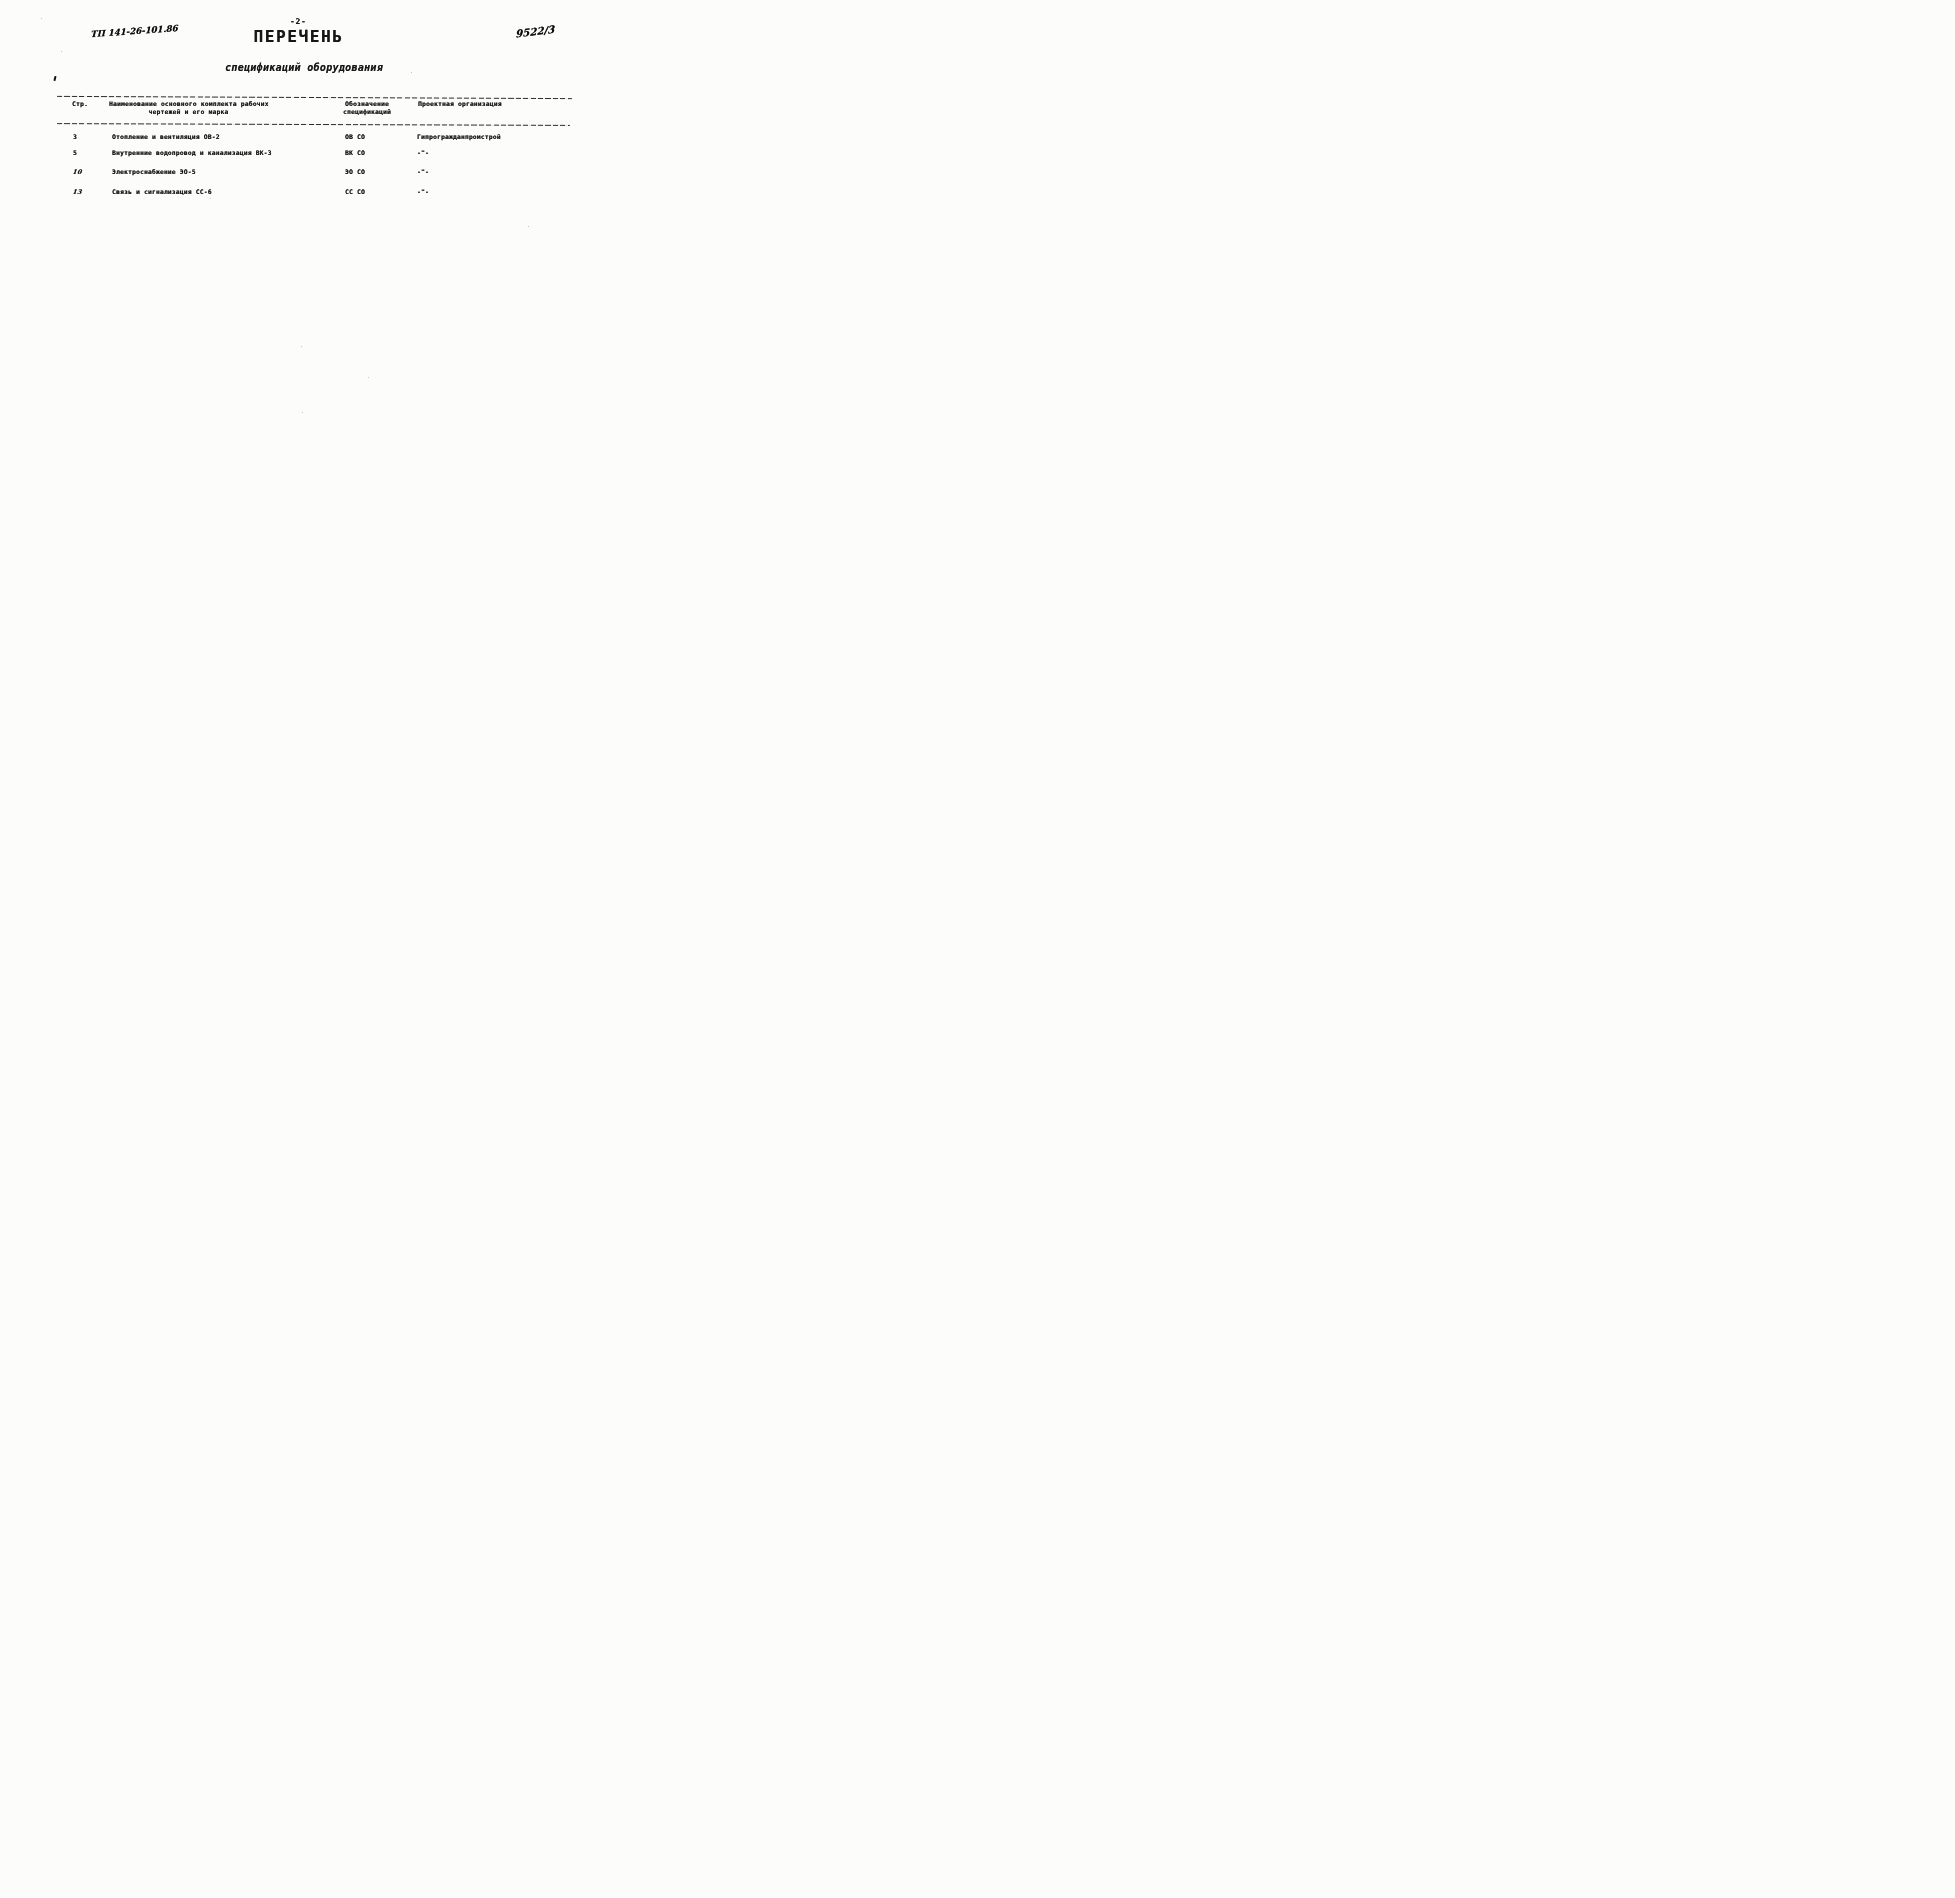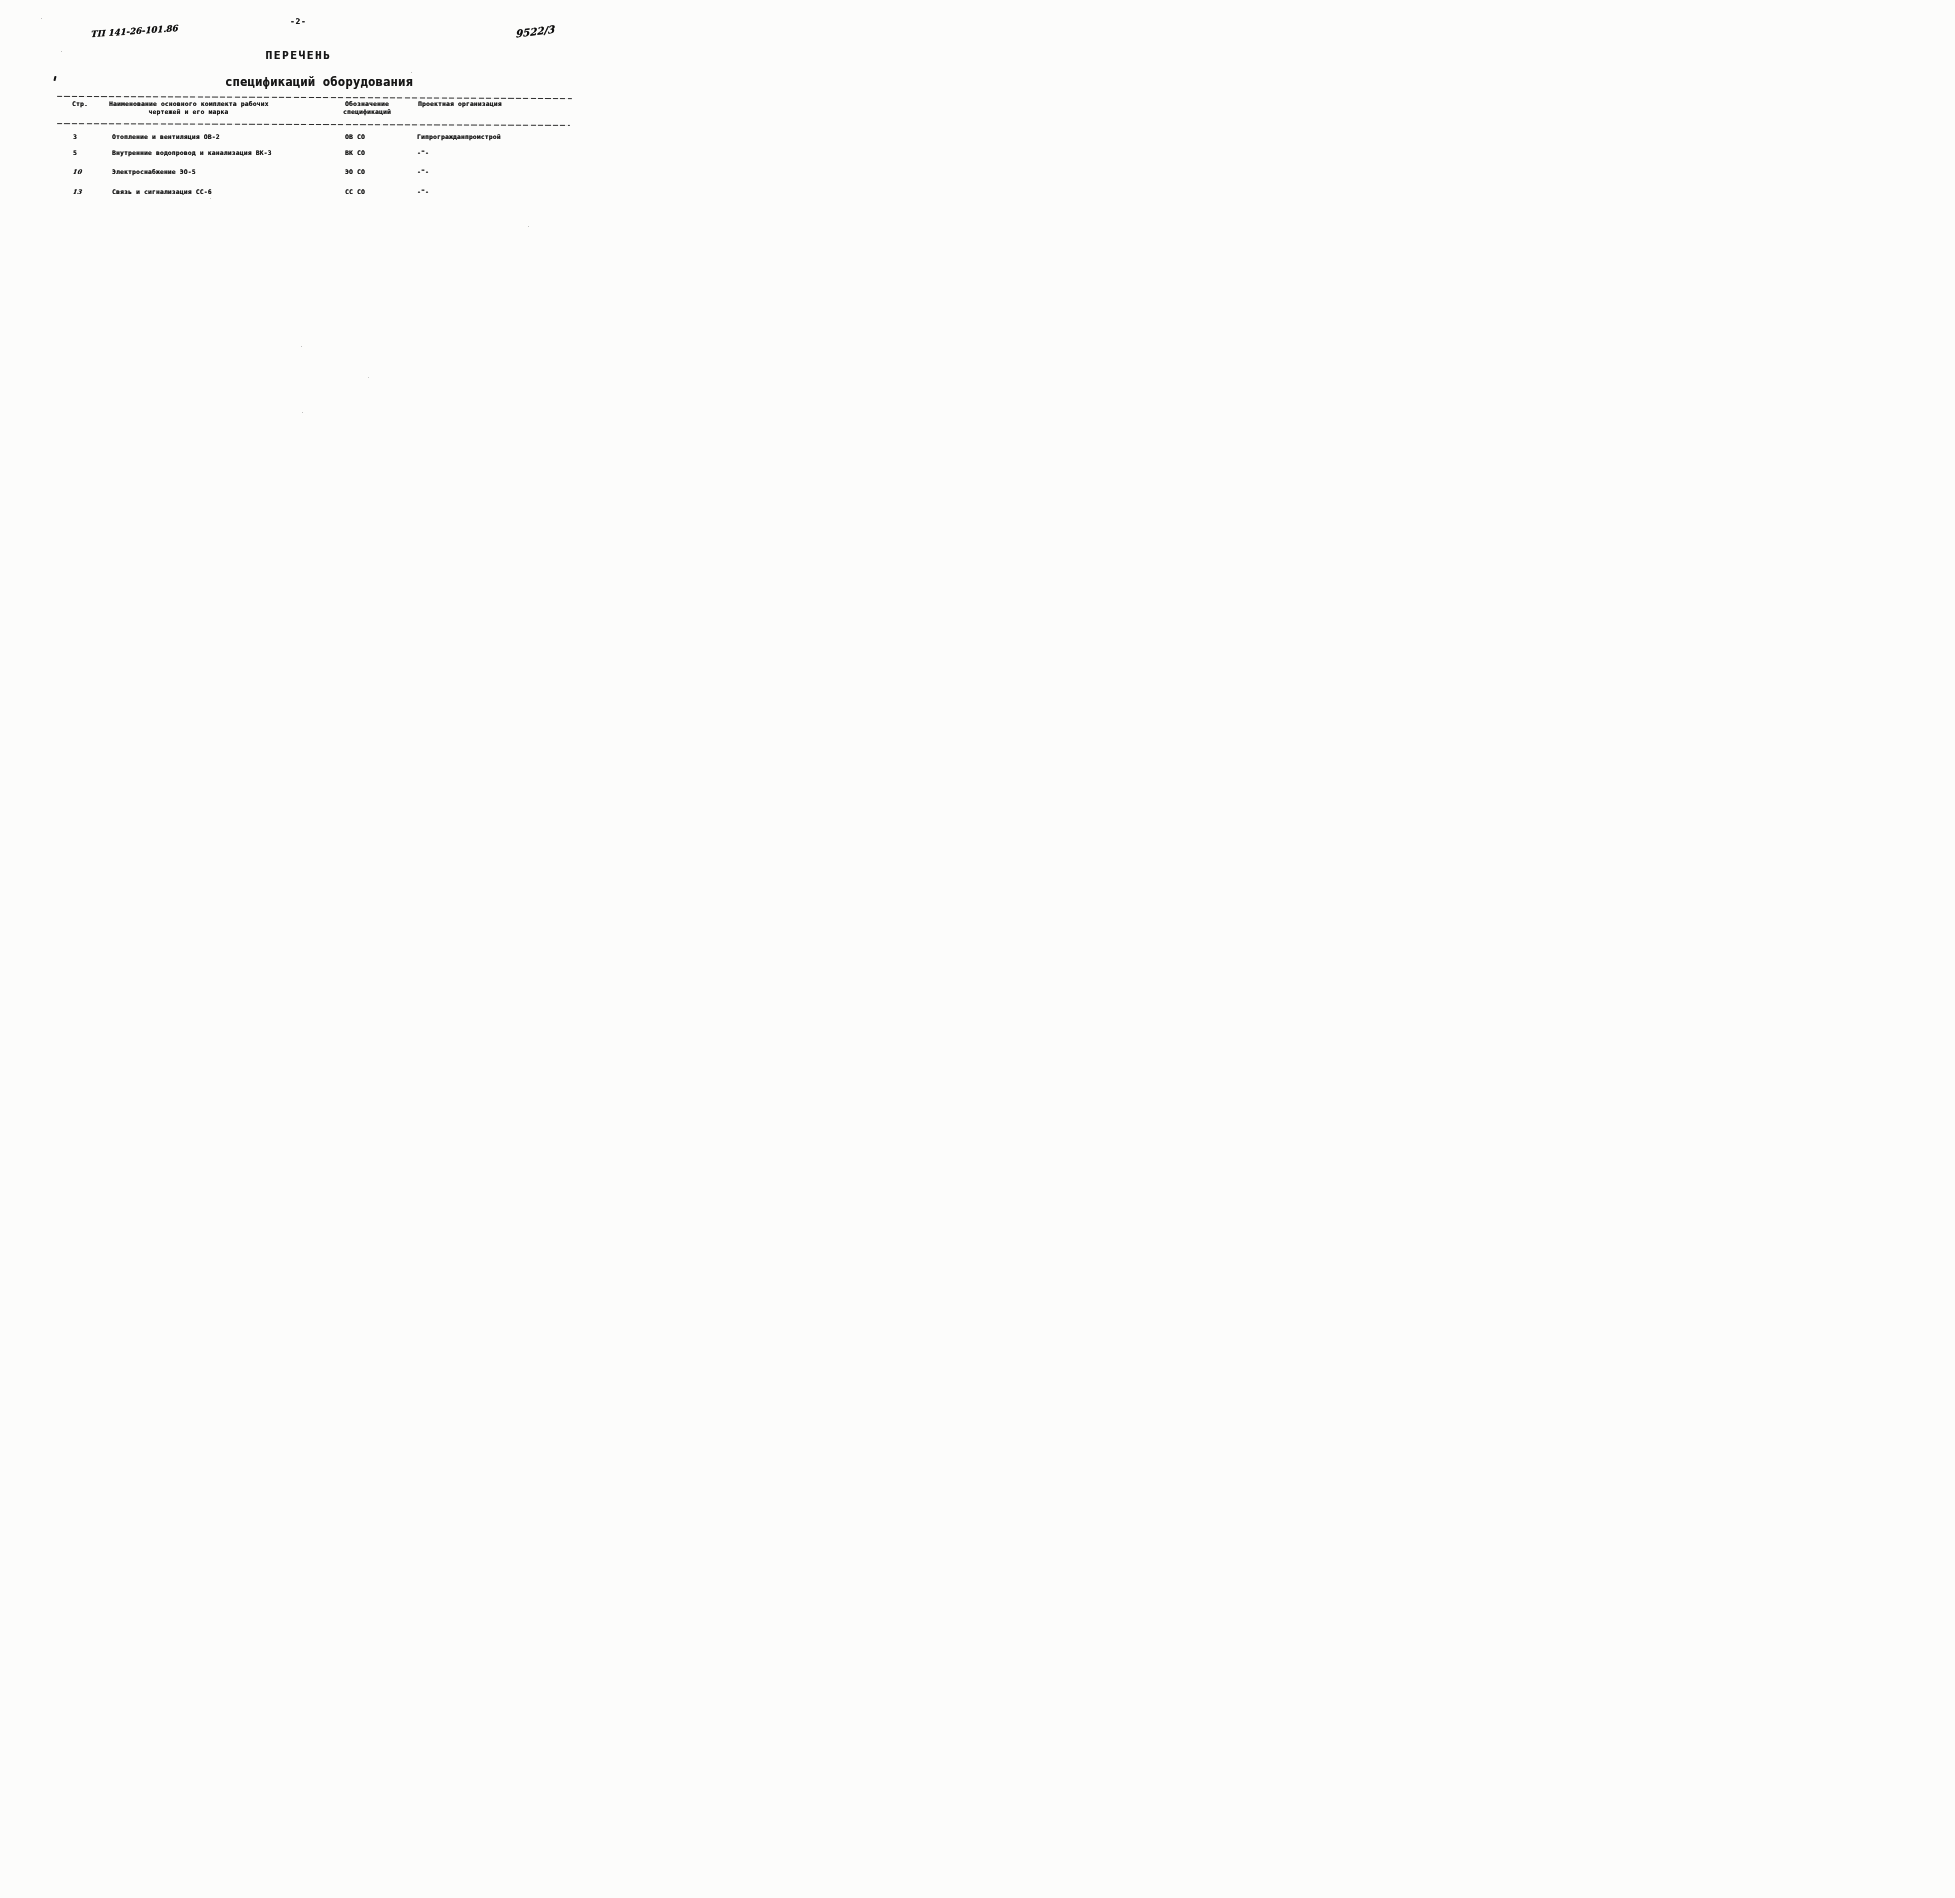--- a/index.html
+++ b/index.html
@@ -27,22 +27,22 @@
     font-family: "DejaVu Serif", "Liberation Serif", serif;
     font-style: italic;
     font-weight: bold;
     color: #0d0d0d;
     text-shadow: 0.2px 0.2px 0.3px rgba(0,0,0,0.7);
     white-space: nowrap;
   }
   .page-num { left: 290px; top: 17.6px; font-size: 7.8px; letter-spacing: 0.8px; }
   .doc-code { left: 91px; top: 26px; font-size: 8.6px; transform: rotate(-4deg) skewX(-6deg); }
   .copy-num { left: 516px; top: 25px; font-size: 10.2px; transform: rotate(-7deg) skewX(-8deg); }
-  .title    { left: 225px; top: 52px; width: 147px; font-size: 11px; letter-spacing: 1.6px; }
-  .subtitle { left: 225px; top: 79px; width: 147px; font-size: 12px; letter-spacing: 0.3px; }
+  .title    { left: 225px; top: 33px; width: 147px; font-size: 16px; letter-spacing: 1.6px; }
+  .subtitle { left: 225px; top: 64px; width: 147px; font-size: 10px; letter-spacing: 0.3px; font-style: italic; }
   
   .dash-line {
     height: 1.2px;
     background: repeating-linear-gradient(90deg,
       rgba(25,25,25,0.92) 0px, rgba(25,25,25,0.92) 5.1px,
       rgba(25,25,25,0.08) 5.1px, rgba(25,25,25,0.08) 7.4px);
     border-radius: 0.8px;
     filter: blur(0.1px);
   }
   .dline-top    { left: 57px; top: 97px; width: 515px; transform: rotate(0.25deg); }

